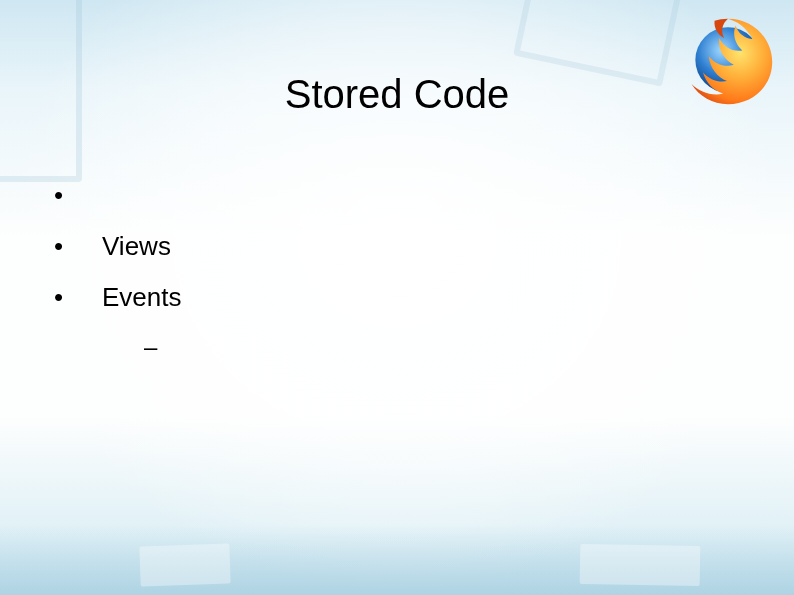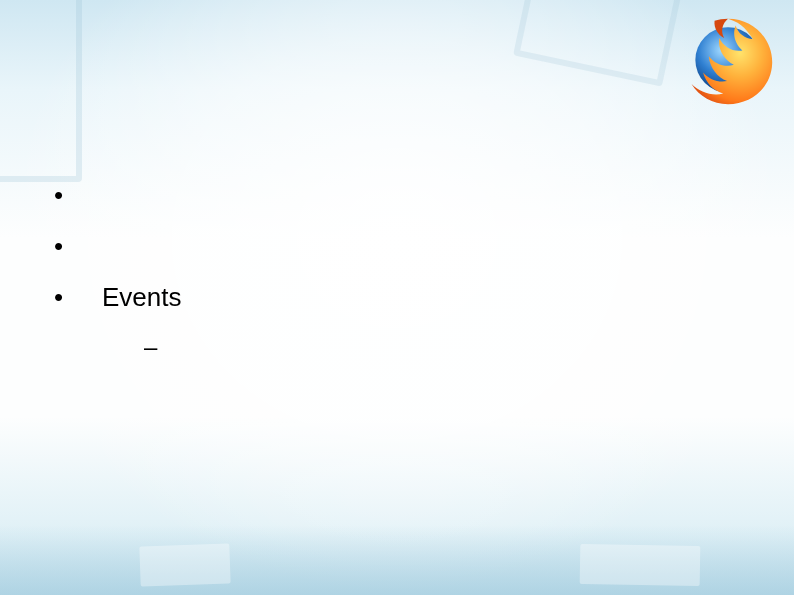--- a/index.html
+++ b/index.html
@@ -148,29 +148,31 @@
                C 36 54, 47 58, 56 55
                C 46 50, 39 39, 41 27
                C 45 36, 55 42, 65 40
                C 58 34, 54 24, 58 14
                C 60 22, 68 28, 76 28
                C 70 20, 66 12, 50 7 Z" fill="url(#fox)"></path>
       <path d="M50 7 C 44 12, 42 20, 46 27 C 40 24, 35 17, 36 9 C 40 8, 45 7, 50 7 Z" fill="#d6480f"></path>
     </svg>
   </div>
 
+  <div class="title">Stored Code</div>
 
   <div class="content">
 
     <div class="bullet-row">
       <span class="bullet-mark">•</span>
     </div>
 
     <div class="bullet-row">
       <span class="bullet-mark">•</span>
+      <span>Views</span>
     </div>
 
     <div class="bullet-row">
       <span class="bullet-mark">•</span>
       <span>Events</span>
     </div>
 
     <div class="sub-row">
       <span class="sub-mark">–</span>
     </div>

